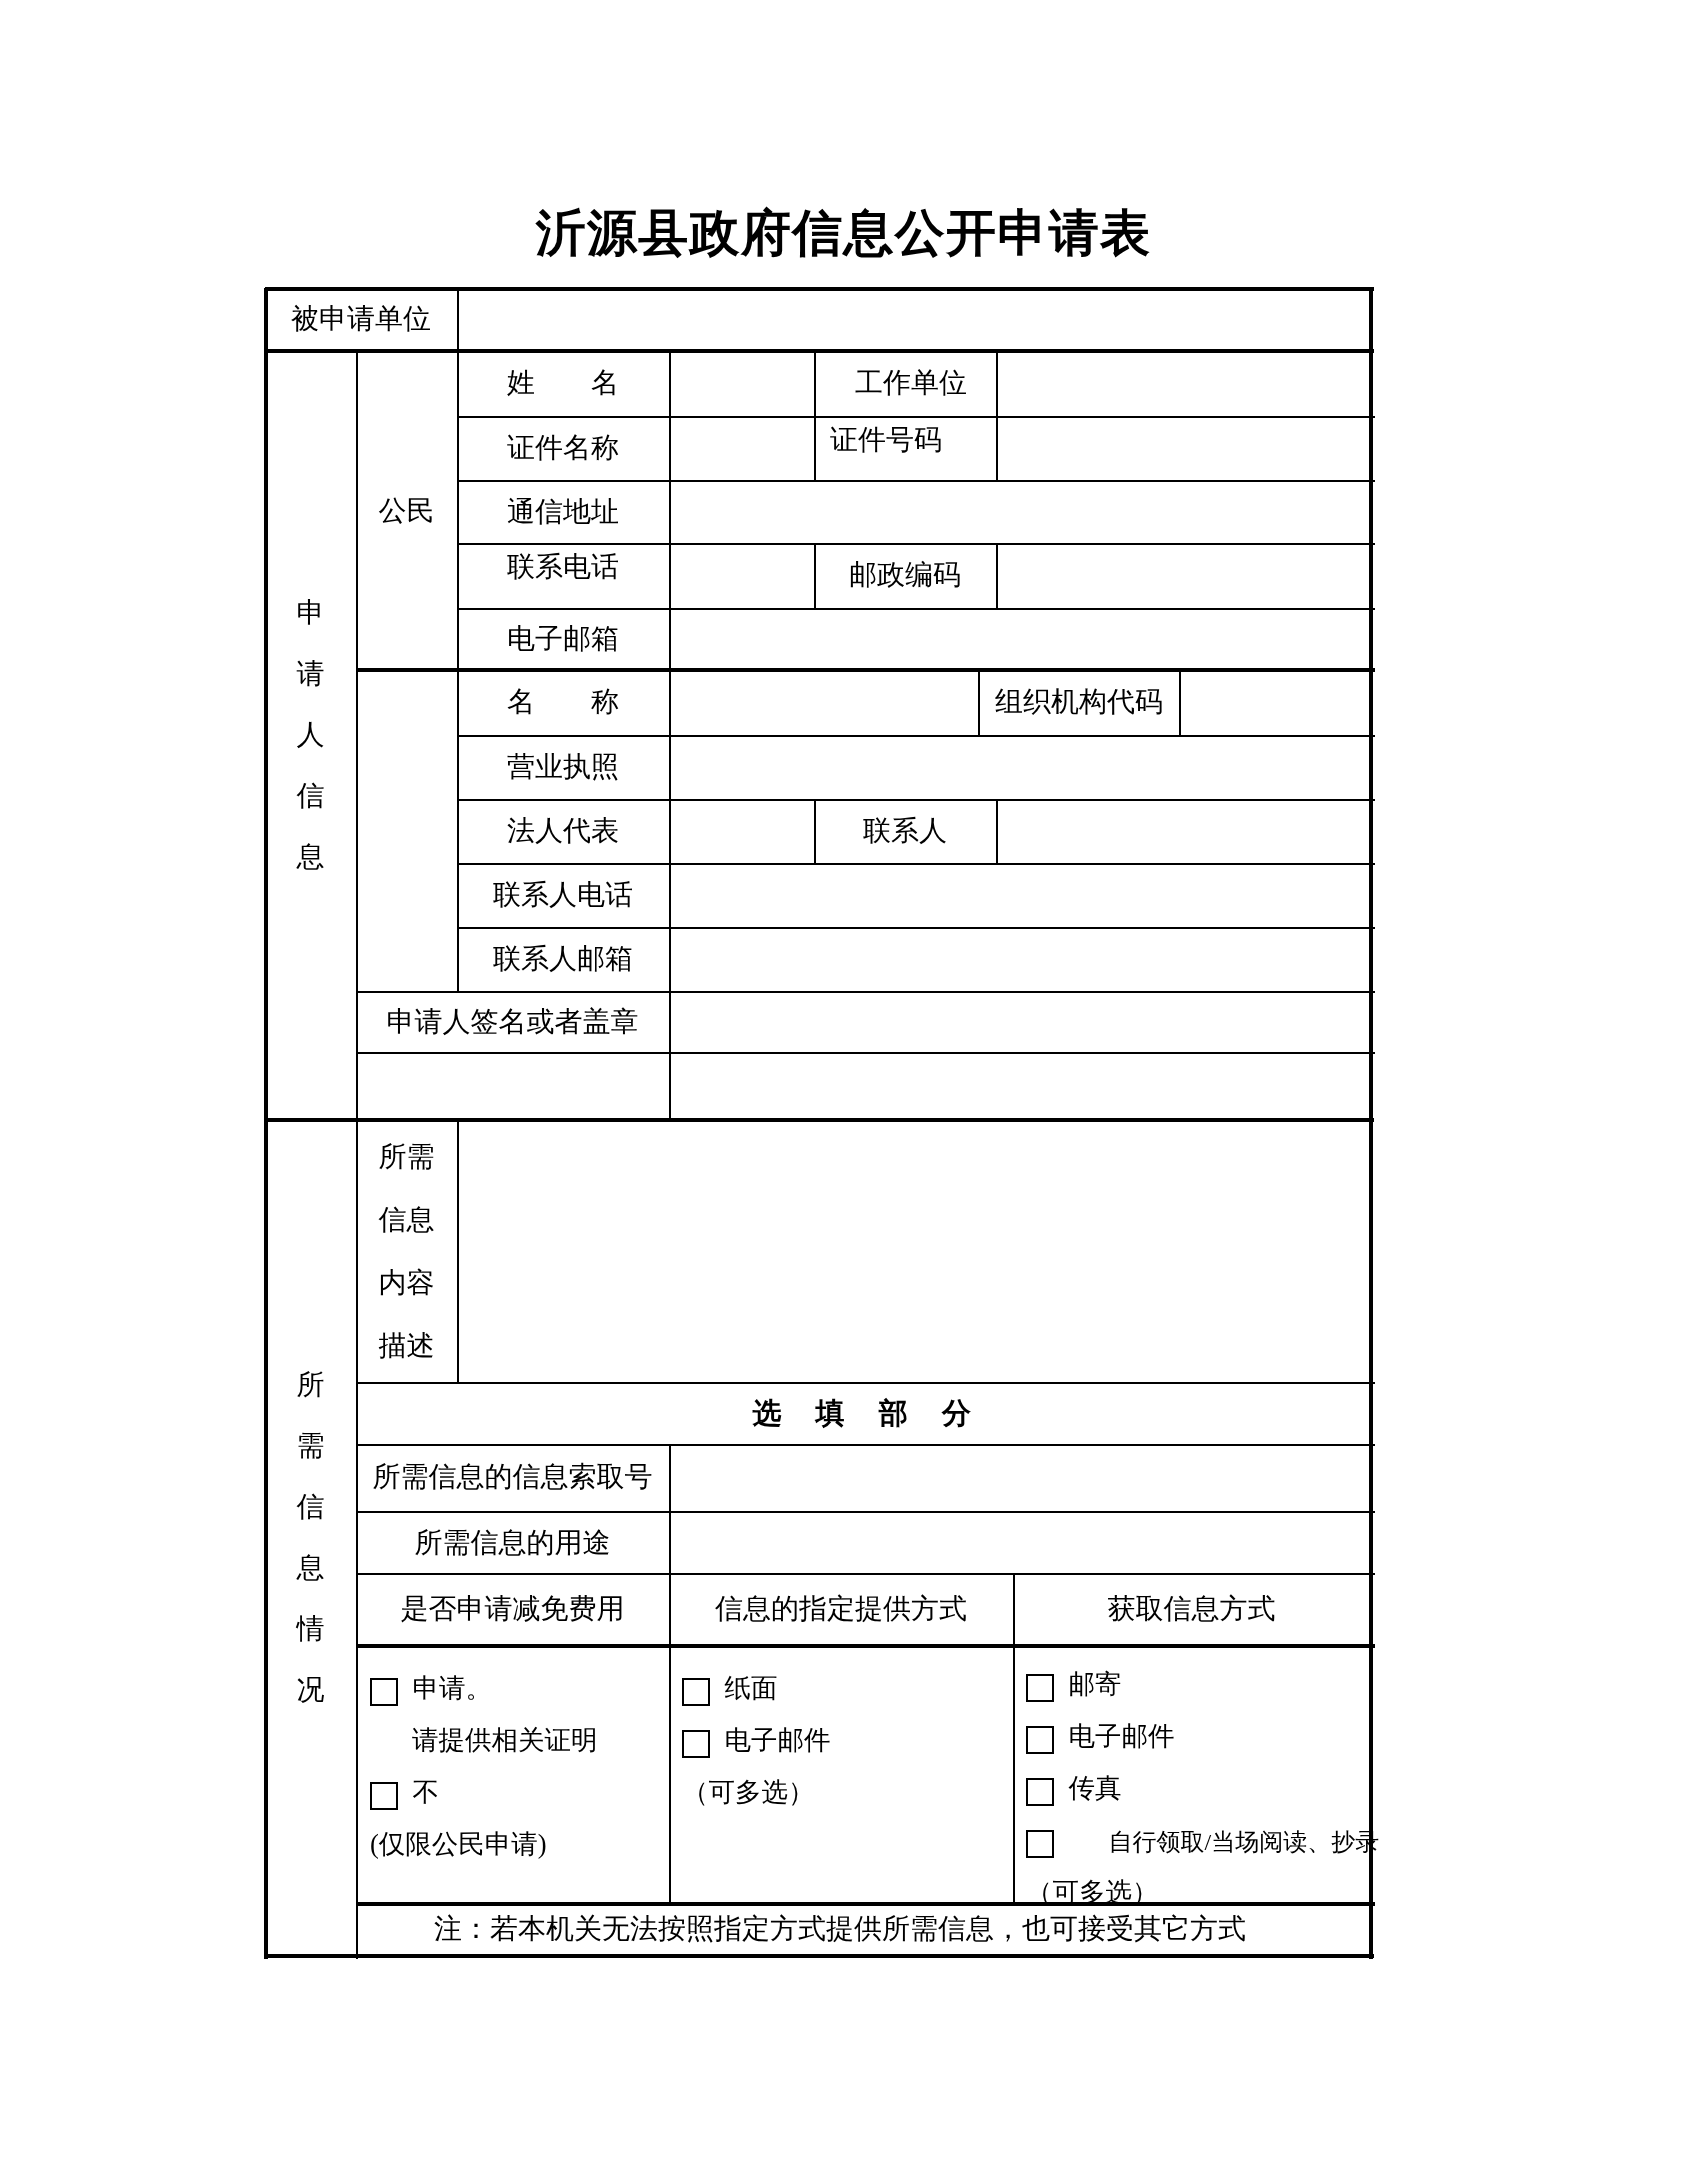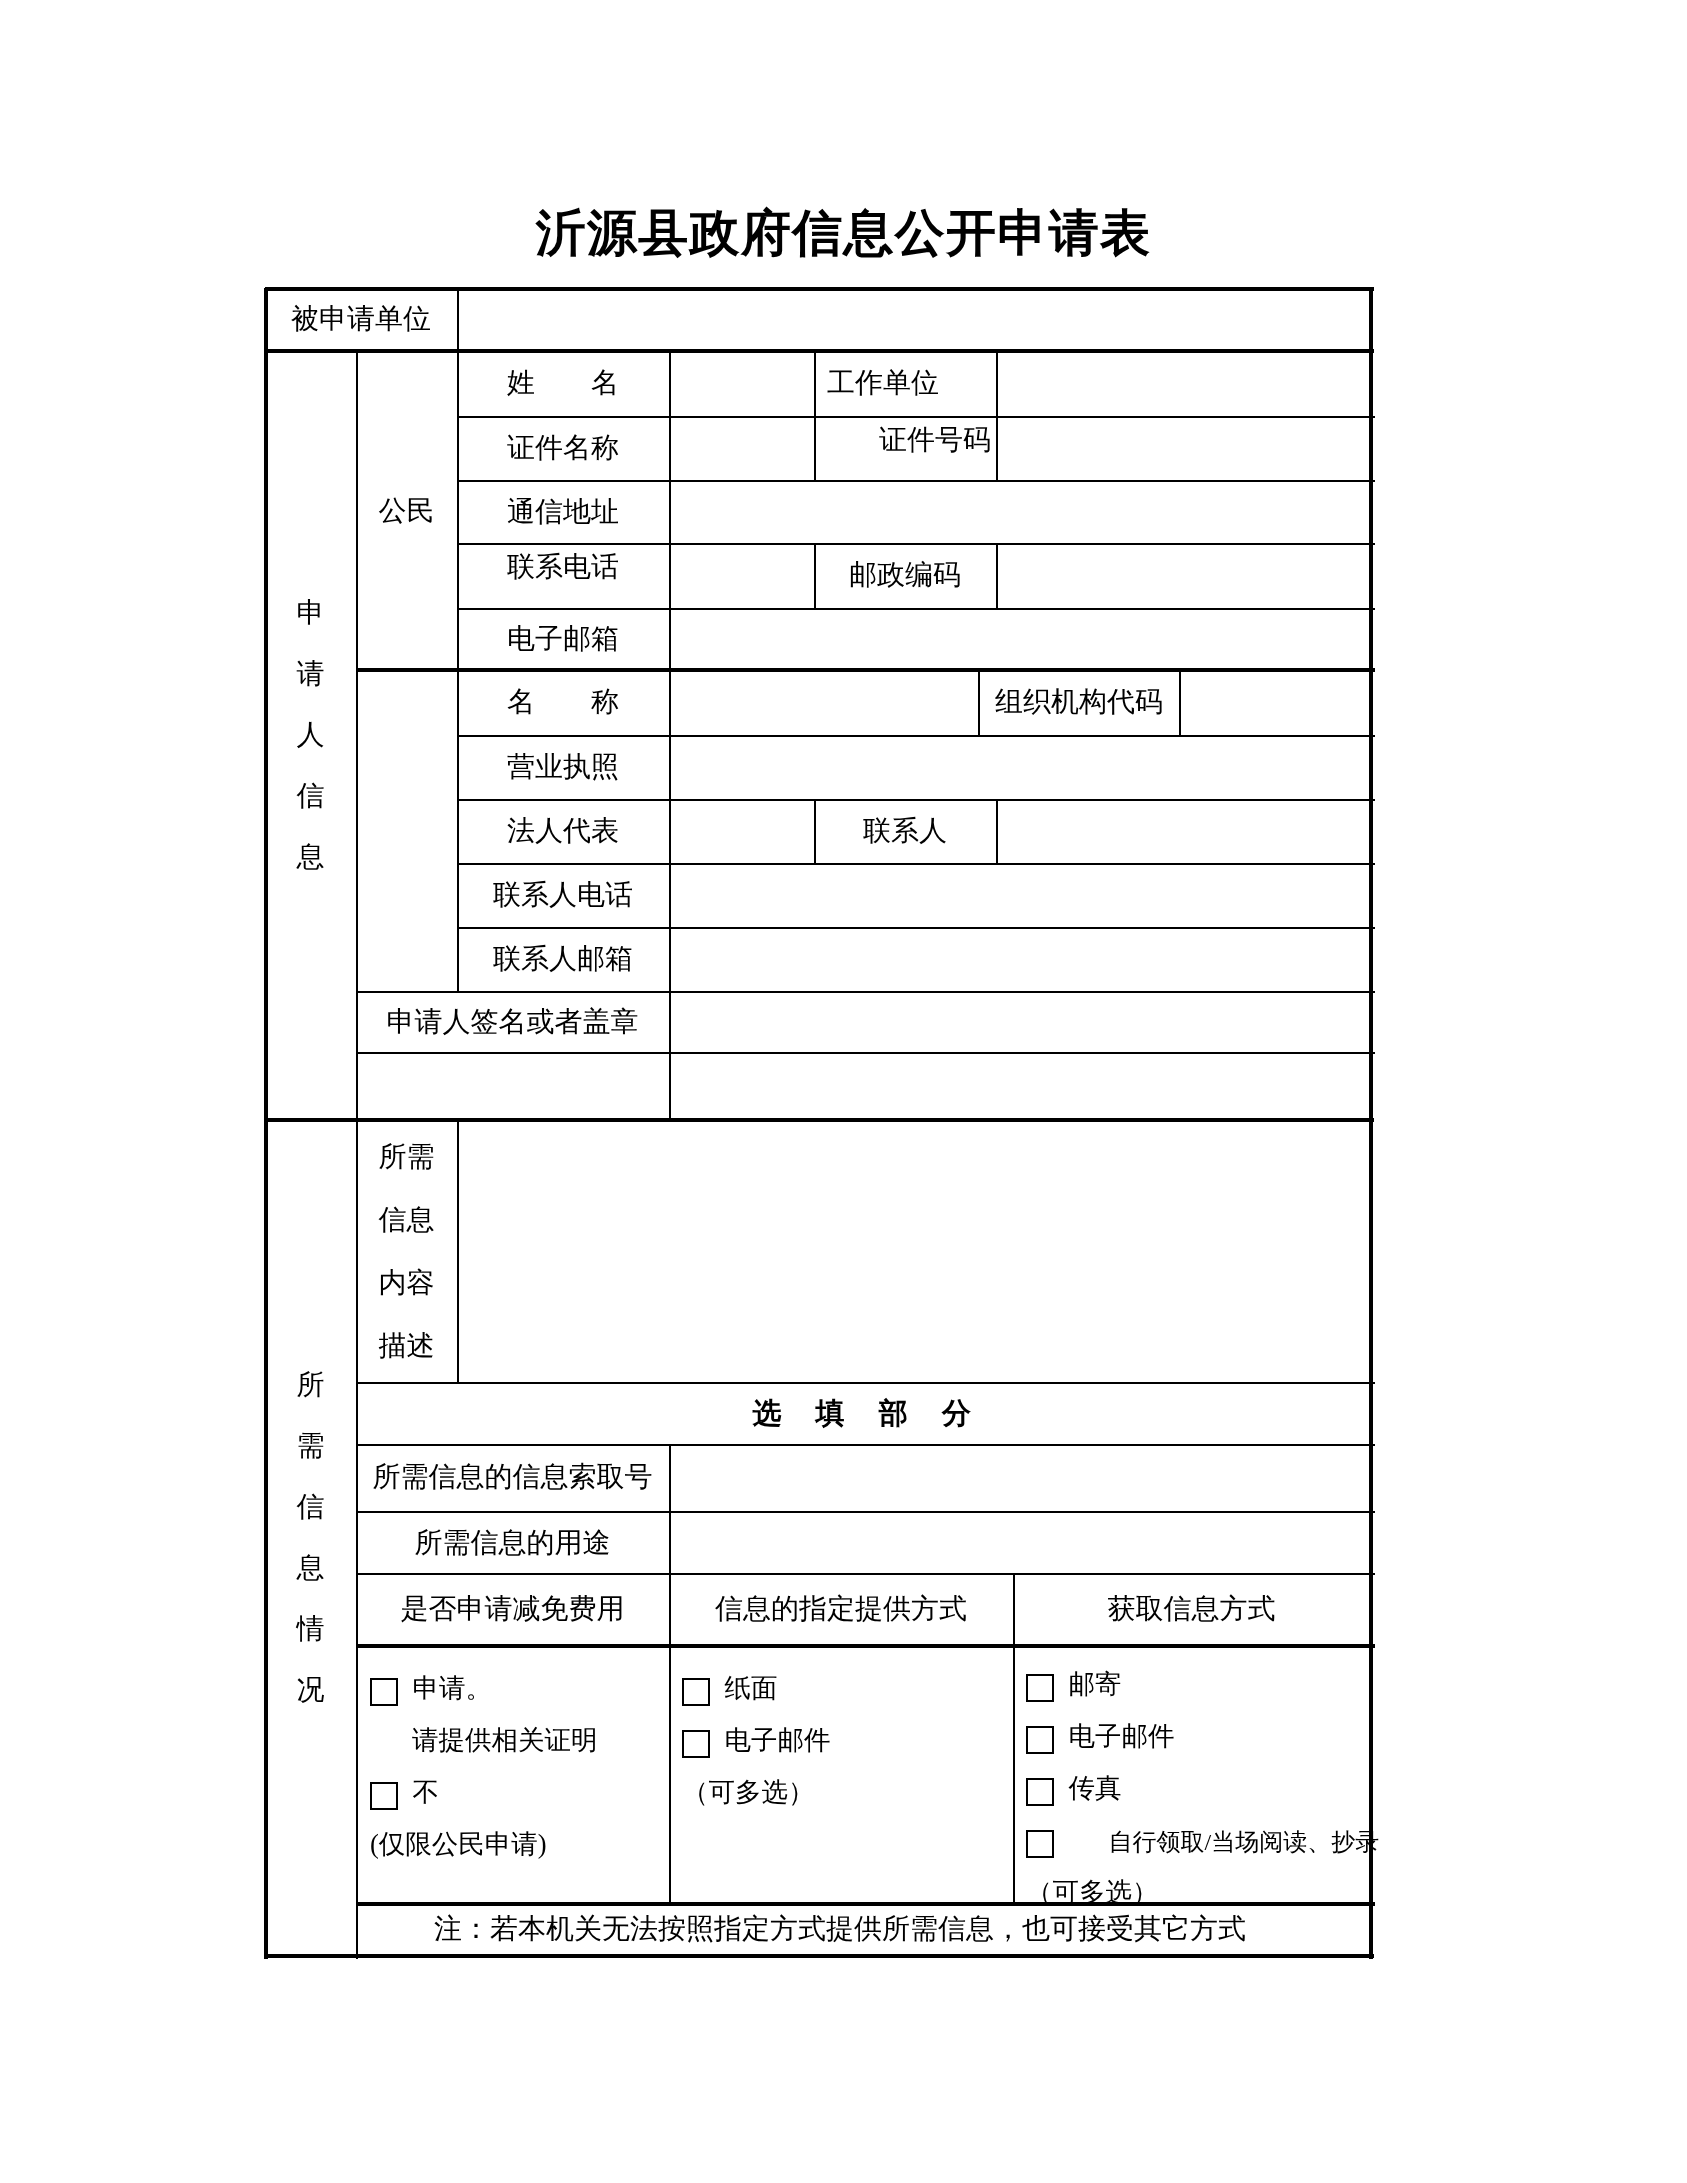--- a/index.html
+++ b/index.html
@@ -85,26 +85,26 @@
       <div>请</div>
       <div>人</div>
       <div>信</div>
       <div>息</div>
     </div>
 
     <div class="cell" style="left:91px;top:62px;width:101px;height:321px">公民</div>
 
     <div class="cell" style="left:192px;top:62px;width:212px;height:65px">姓　　名</div>
     <div class="value-cell" style="left:404px;top:62px;width:146px;height:65px"></div>
-    <div class="cell" style="left:527px;top:62px;width:182px;height:65px">工作单位</div>
+    <div class="cell" style="left:555px;top:62px;width:182px;height:65px">工作单位</div>
     <div class="value-cell" style="left:731px;top:62px;width:374px;height:65px"></div>
 
     <div class="cell" style="left:192px;top:128px;width:212px;height:64px">证件名称</div>
     <div class="value-cell" style="left:404px;top:128px;width:146px;height:64px"></div>
-    <div class="cell" style="left:579px;top:128px;width:182px;height:48px">证件号码</div>
+    <div class="cell" style="left:530px;top:128px;width:182px;height:48px">证件号码</div>
     <div class="value-cell" style="left:731px;top:128px;width:374px;height:64px"></div>
 
     <div class="cell" style="left:192px;top:192px;width:212px;height:64px">通信地址</div>
     <div class="value-cell" style="left:404px;top:192px;width:701px;height:64px"></div>
 
     <div class="cell" style="left:192px;top:255px;width:212px;height:48px">联系电话</div>
     <div class="value-cell" style="left:404px;top:255px;width:146px;height:64px"></div>
     <div class="cell" style="left:549px;top:255px;width:182px;height:64px">邮政编码</div>
     <div class="value-cell" style="left:731px;top:255px;width:374px;height:64px"></div>
 

